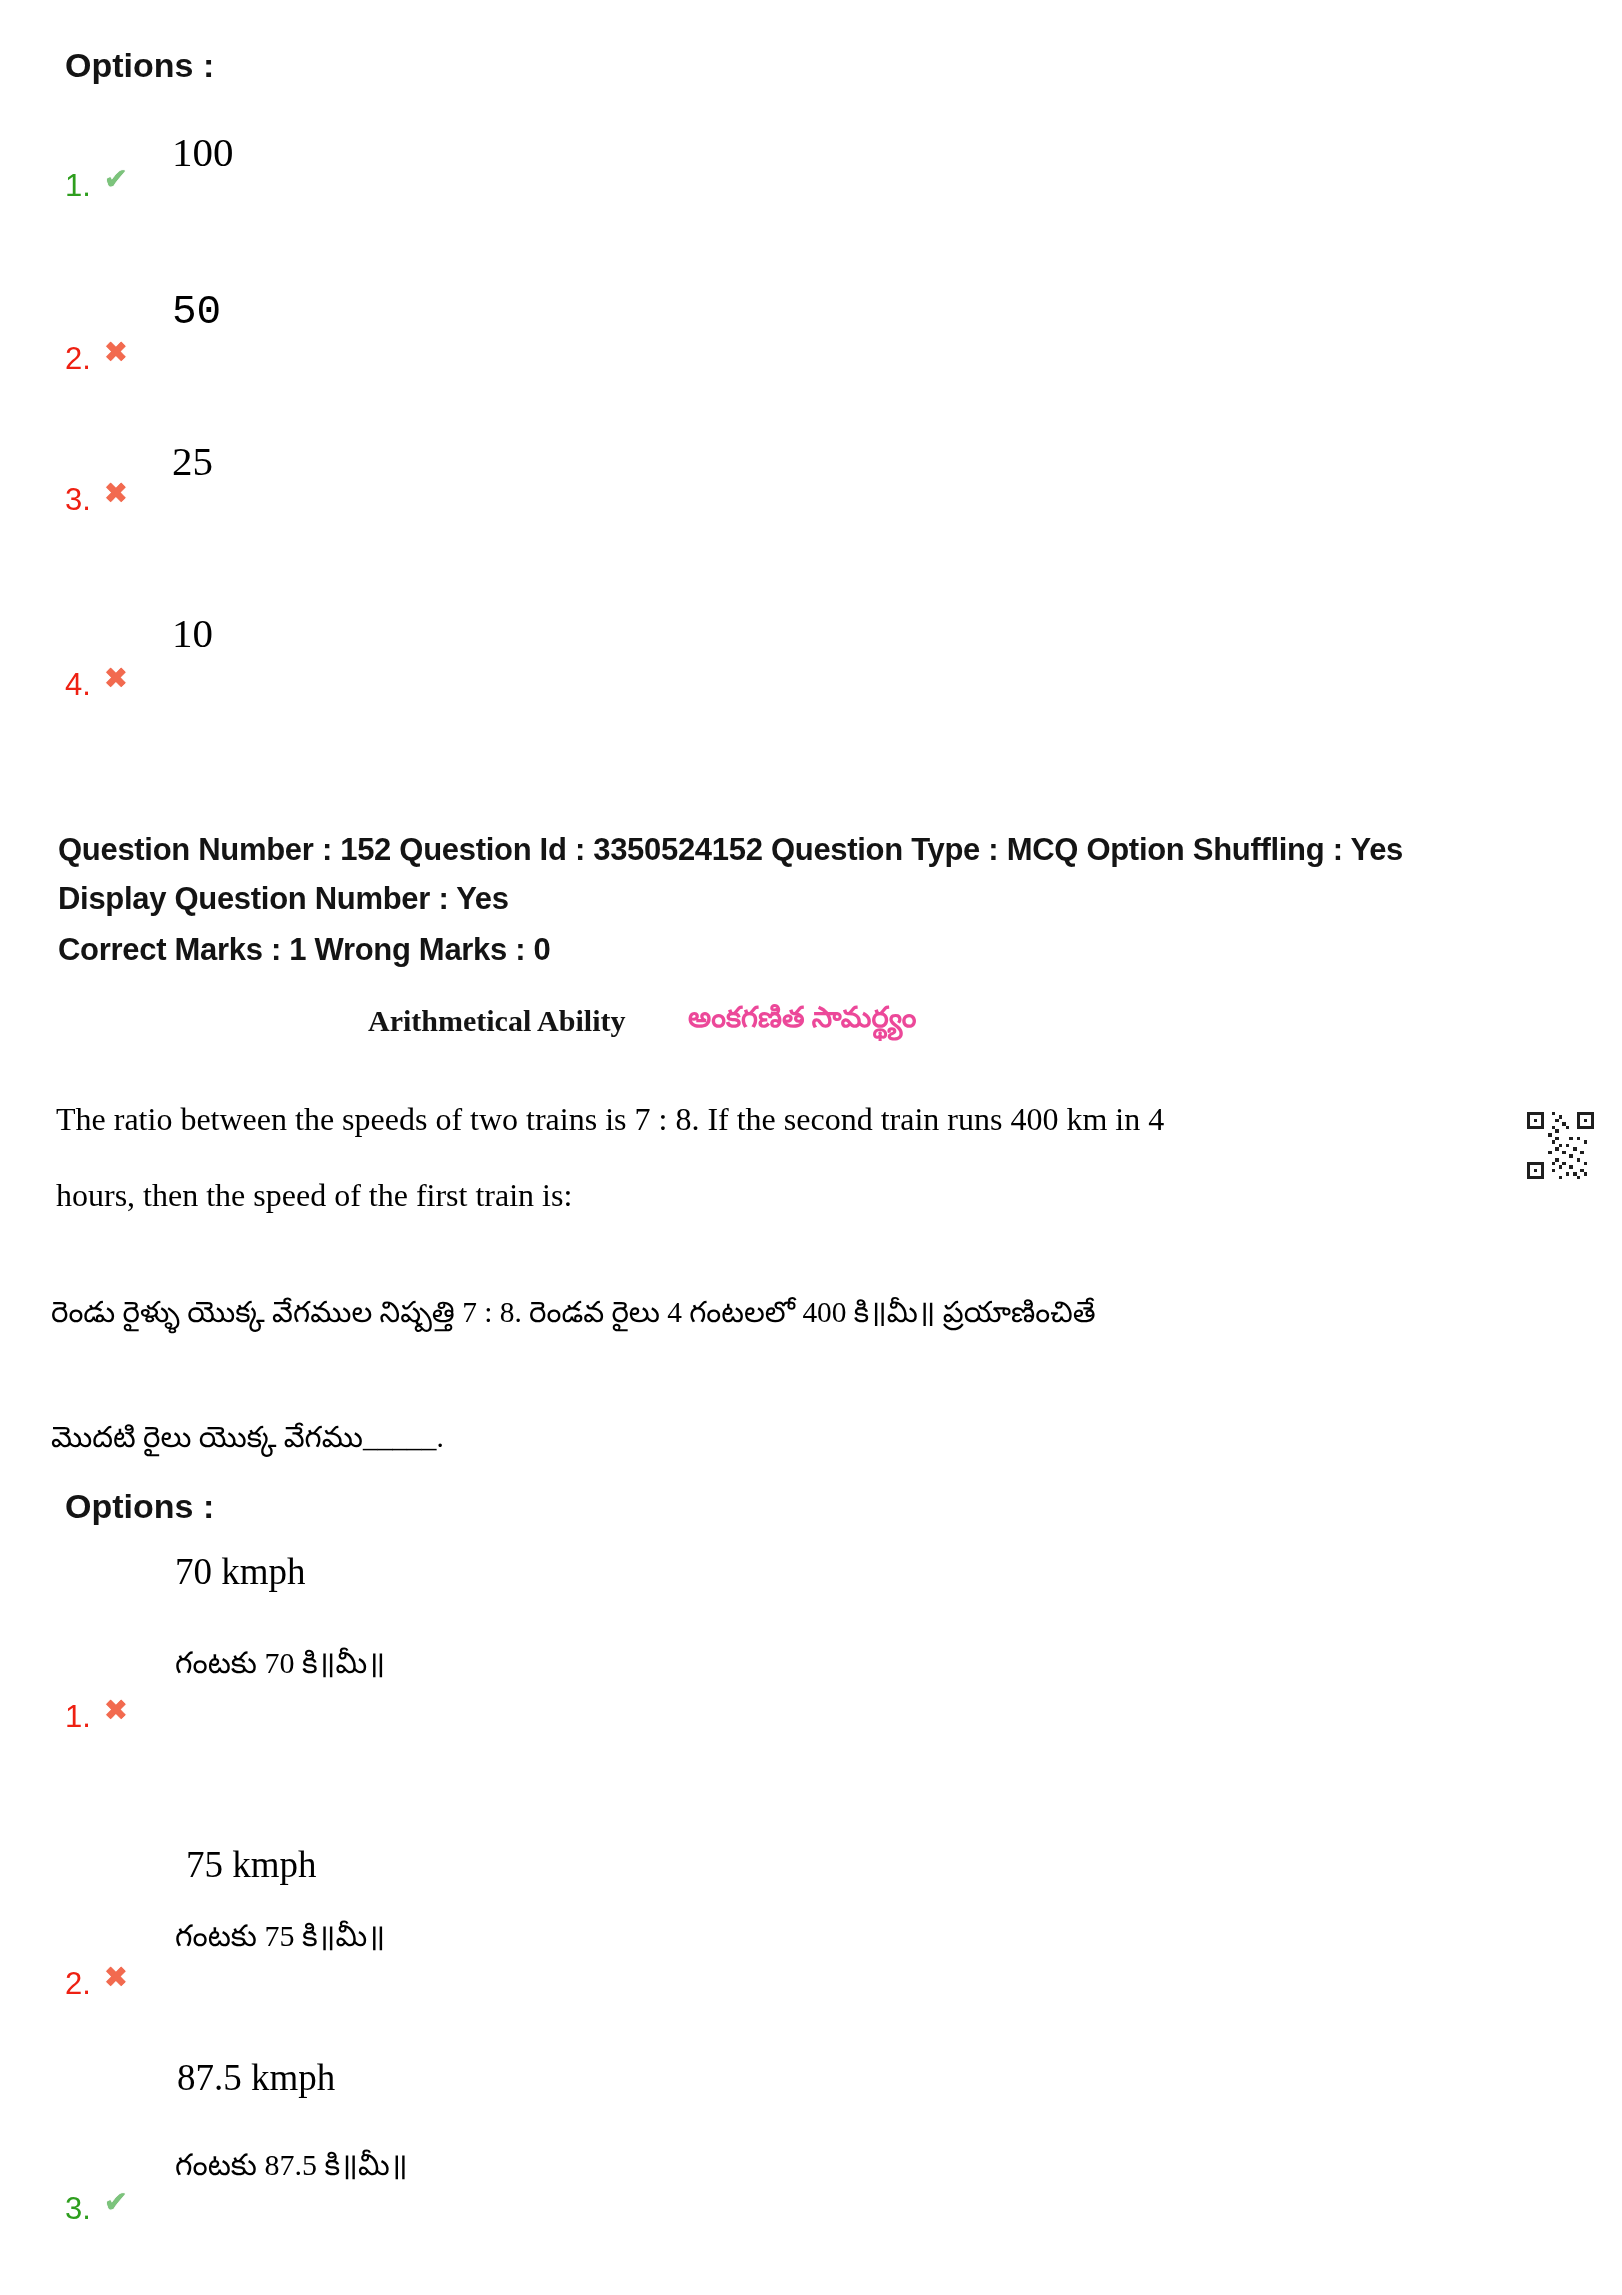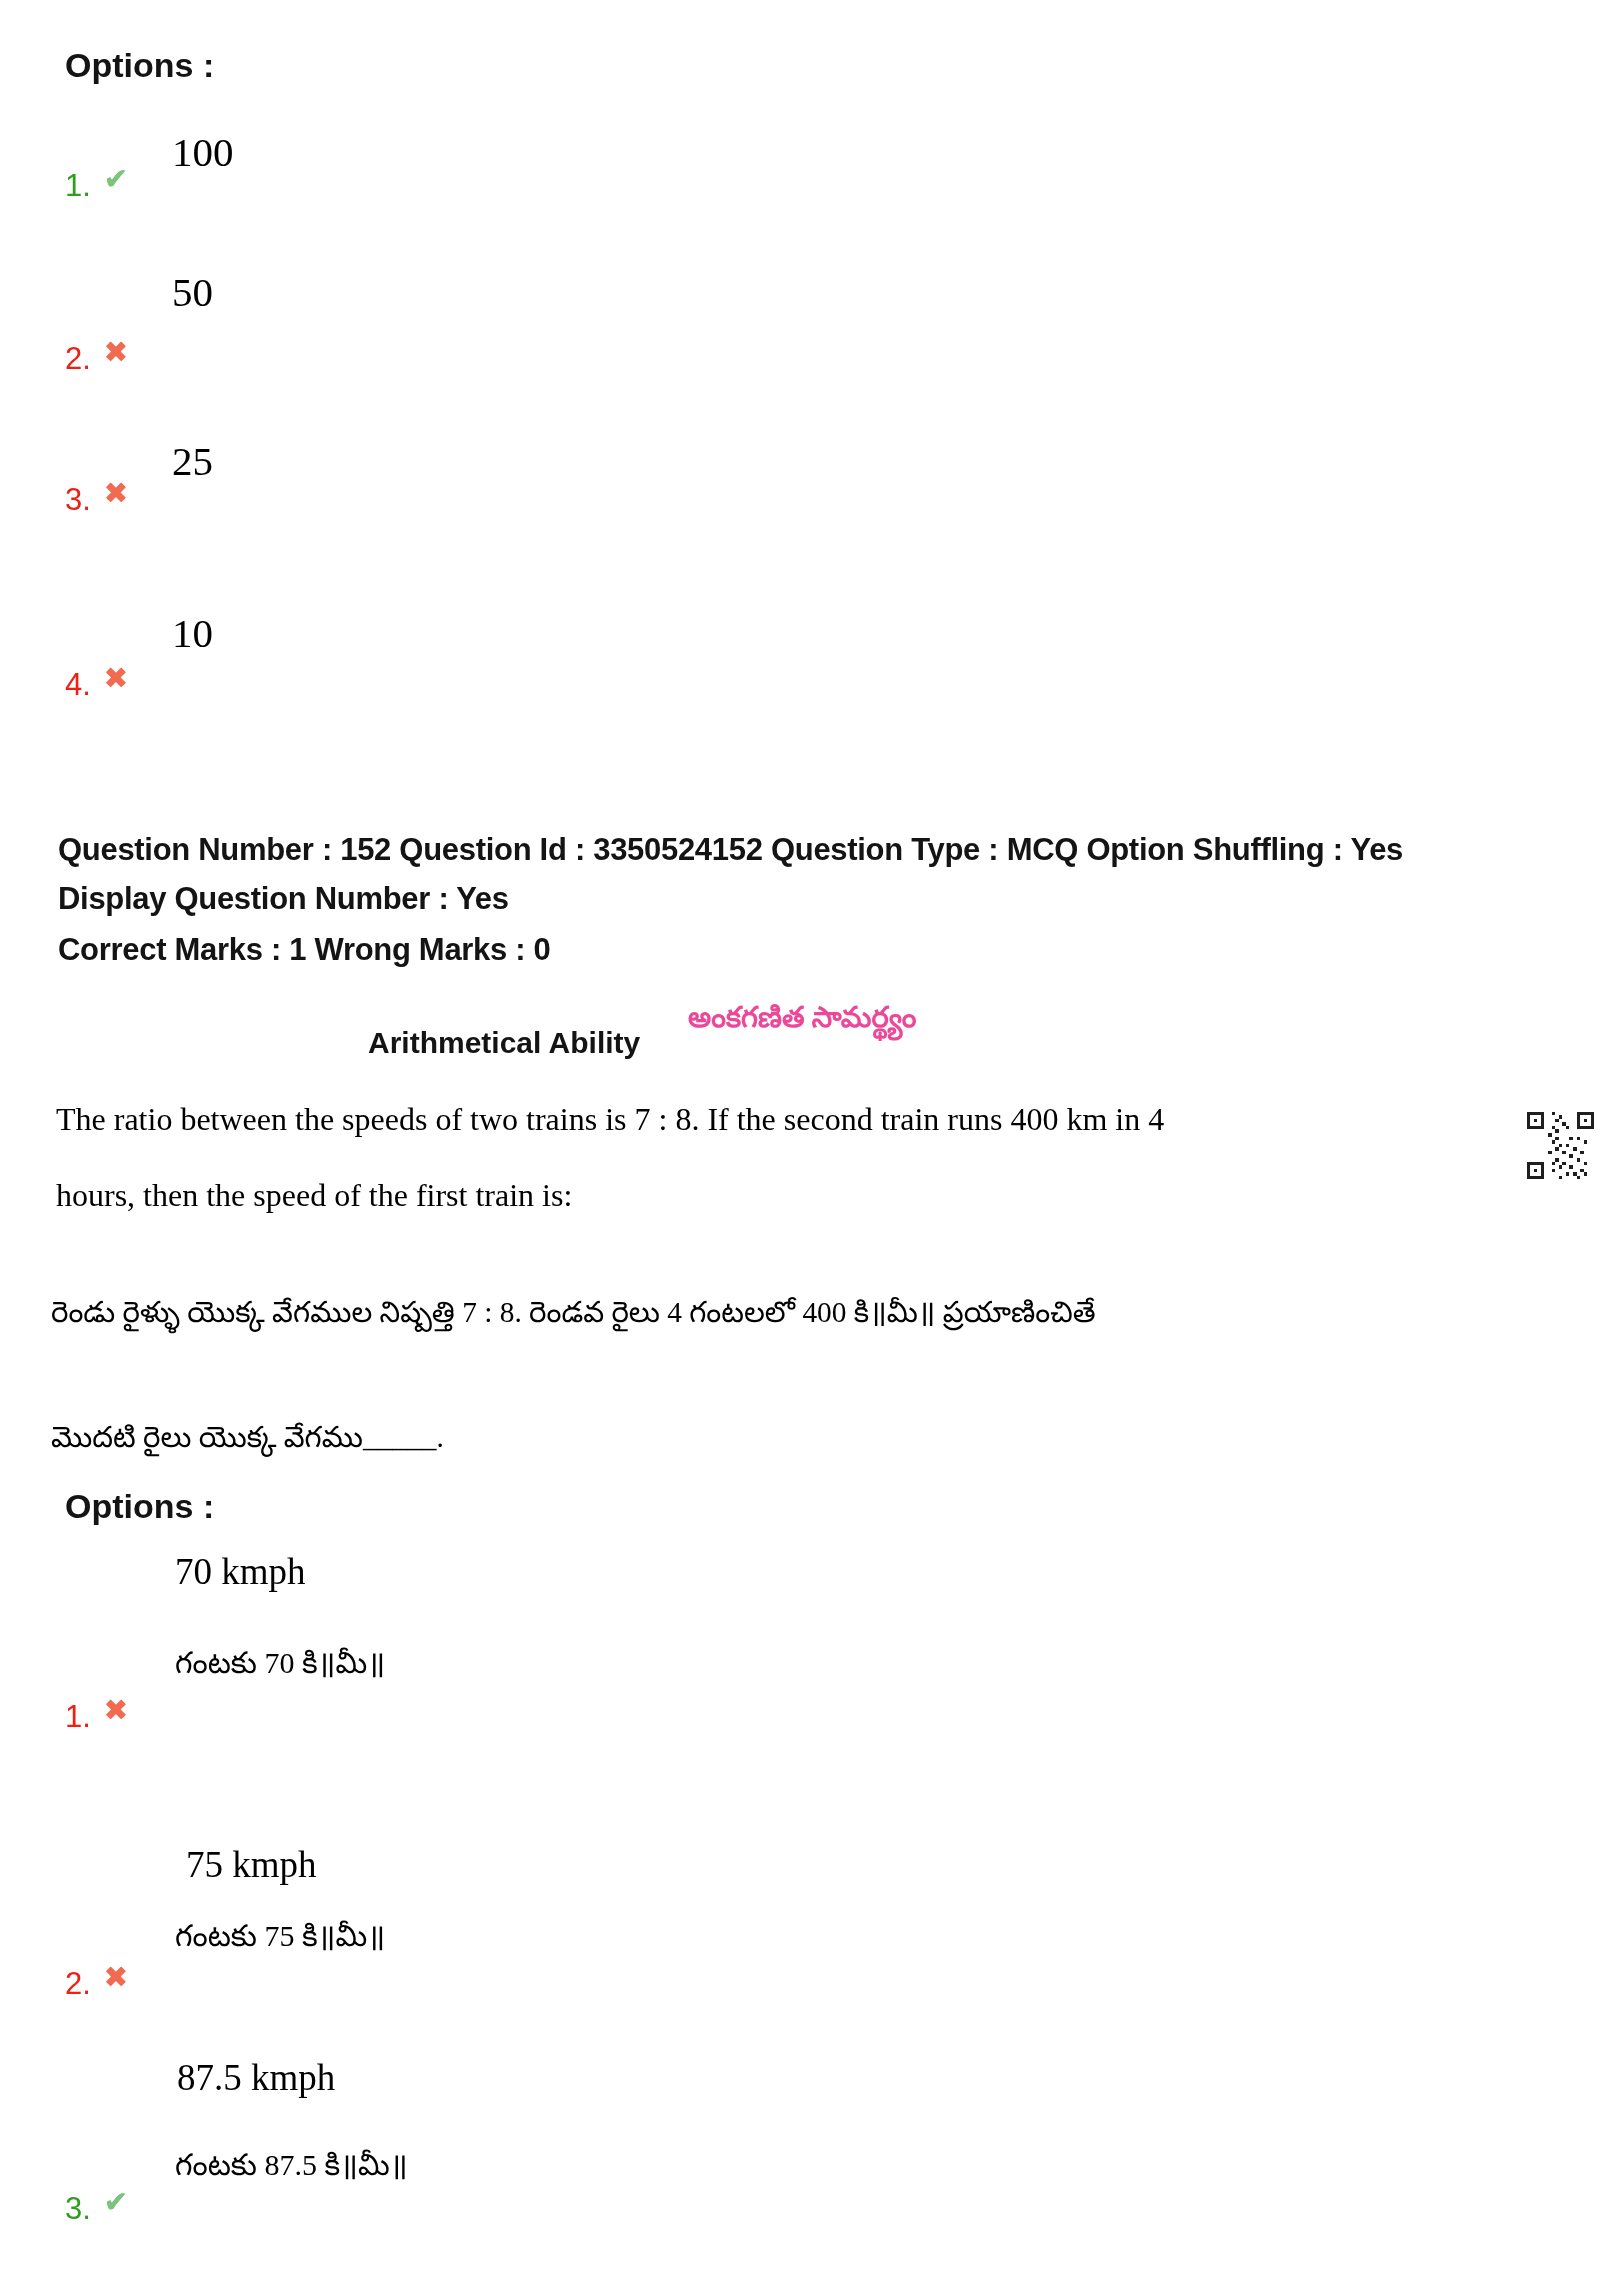--- a/index.html
+++ b/index.html
@@ -66,21 +66,21 @@
 
   <section>
     <h2 class="abs sans-bold opts-heading" style="left:65px;top:46px;margin:0;">Options :</h2>
 
     <div class="abs serif top-opt-value" style="left:172px;top:128px;">100</div>
     <div class="abs marker correct" style="left:65px;top:170px;">
       <span class="num">1.</span>
       <span class="icon">✔</span>
     </div>
 
-    <div class="abs serif top-opt-value" style="left:172px;top:268px;">50</div>
+    <div class="abs serif top-opt-value" style="left:172px;top:289px;font-family:Liberation Mono, monospace;">50</div>
     <div class="abs marker wrong" style="left:65px;top:343px;">
       <span class="num">2.</span>
       <span class="icon">✖</span>
     </div>
 
     <div class="abs serif top-opt-value" style="left:172px;top:437px;">25</div>
     <div class="abs marker wrong" style="left:65px;top:484px;">
       <span class="num">3.</span>
       <span class="icon">✖</span>
     </div>
@@ -92,21 +92,21 @@
     </div>
   </section>
 
   <section>
     <div class="abs sans-bold meta-line" style="left:58px;top:832px;">Question Number : 152 Question Id : 3350524152 Question Type : MCQ Option Shuffling : Yes</div>
     <div class="abs sans-bold meta-line" style="left:58px;top:881px;">Display Question Number : Yes</div>
     <div class="abs sans-bold meta-line" style="left:58px;top:932px;">Correct Marks : 1 Wrong Marks : 0</div>
   </section>
 
   <section>
-    <span class="abs sans-bold section-en" style="left:368px;top:1026px;">Arithmetical Ability</span>
+    <span class="abs sans-bold section-en" style="left:368px;top:1004px;font-family:Liberation Serif, serif;">Arithmetical Ability</span>
     <span class="abs section-te" style="left:688px;top:1001px;">అంకగణిత సామర్థ్యం</span>
   </section>
 
   <section>
     <div class="abs serif q-en" style="left:56px;top:1101px;text-align:right;">The ratio between the speeds of two trains is 7 : 8. If the second train runs 400 km in 4</div>
     <div class="abs serif q-en" style="left:56px;top:1177px;">hours, then the speed of the first train is:</div>
 
     <svg class="qr" viewBox="0 0 21 21" shape-rendering="crispEdges" aria-label="qr-code">
       <rect x="0" y="0" width="21" height="21" fill="#ffffff"></rect>
       <g fill="#1f1f1f">

